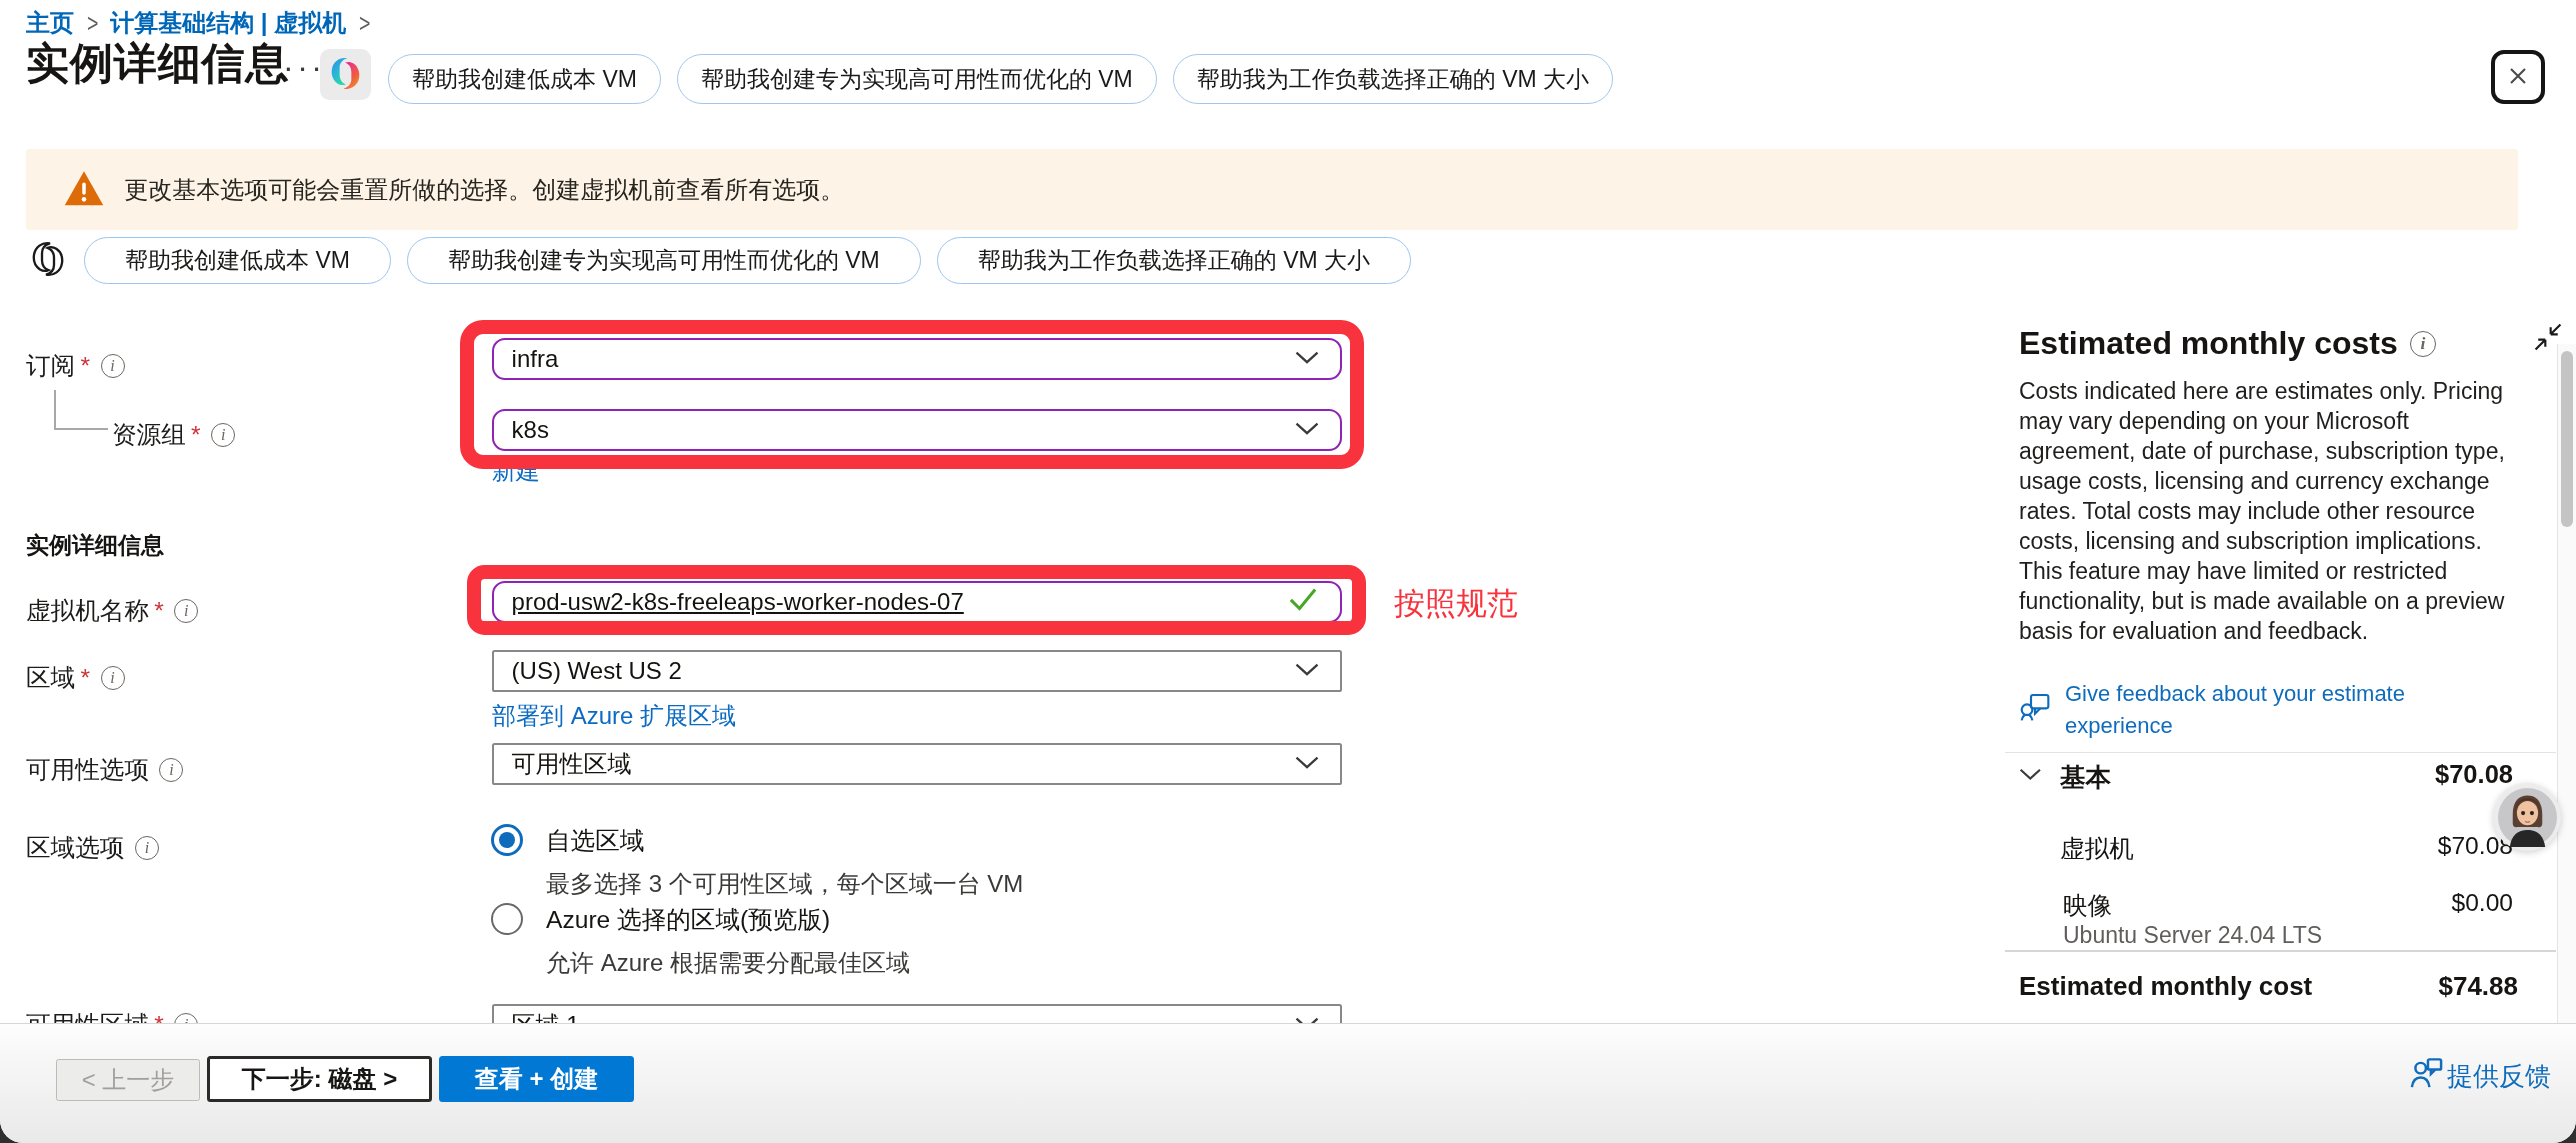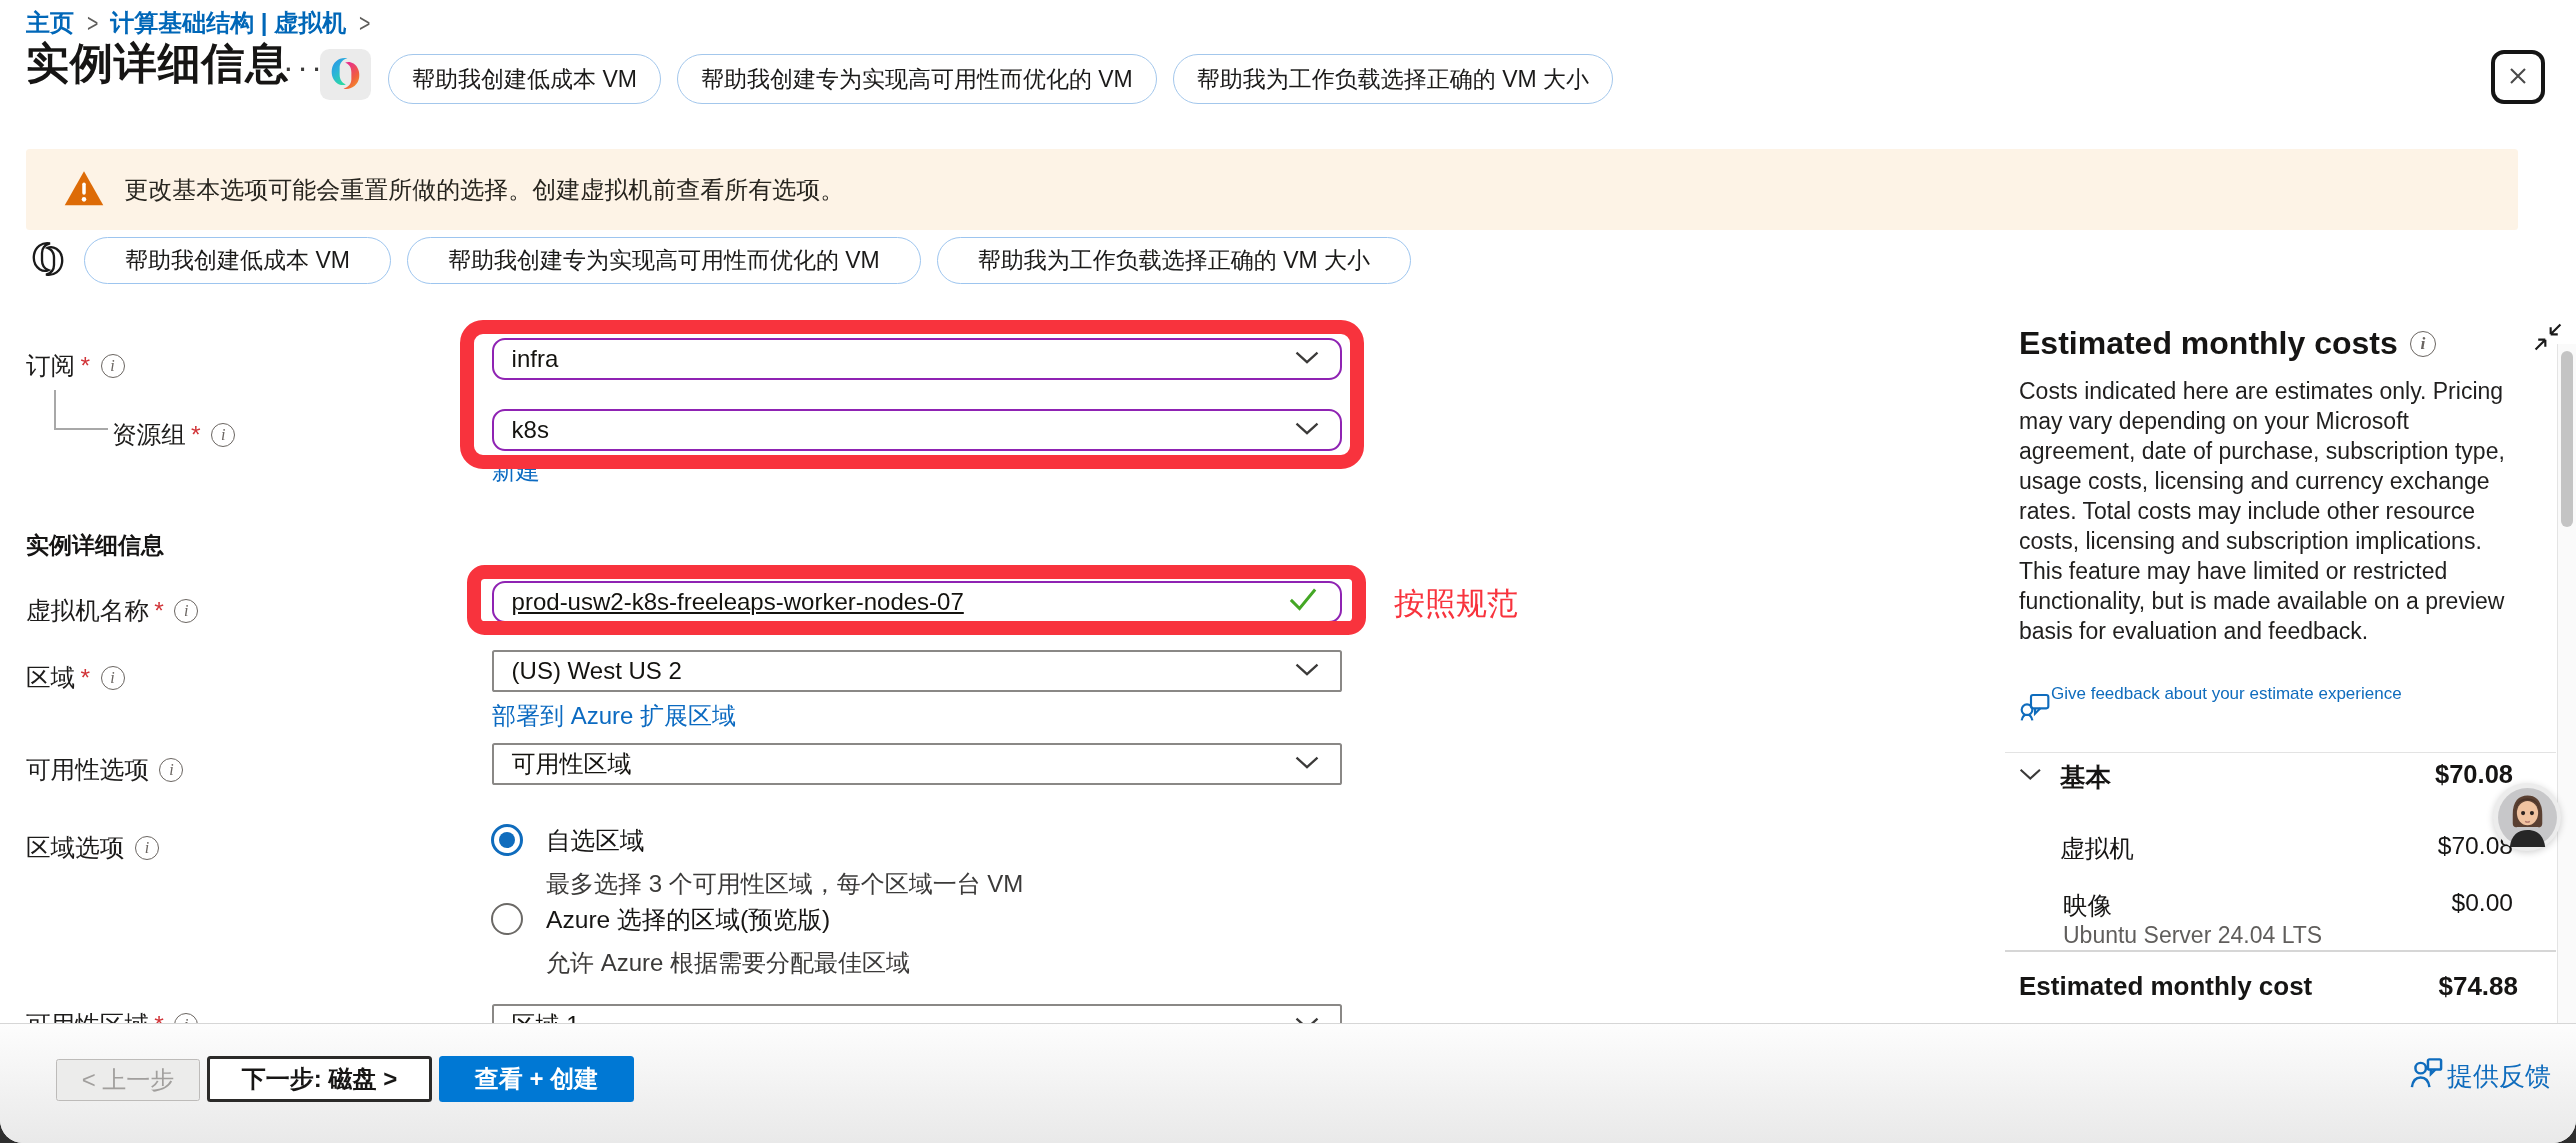--- a/index.html
+++ b/index.html
@@ -49,21 +49,21 @@
   .radio-texts { margin-left:23px; }
   .radio-label { font-size:24.6px; color:#161514; }
   .radio-desc { font-size:24px; color:#3b3a39; margin-top:11.4px; }
 
   
   .cp-title { position:absolute; left:2019px; top:325px; font-size:32px; font-weight:700; color:#161514; display:flex; align-items:center; }
   .cp-title .info-icon { width:26px; height:26px; font-size:17.6px; margin-left:12.3px; }
   .cp-collapse { position:absolute; left:2532px; top:321px; cursor:pointer; }
   .cp-desc { position:absolute; left:2019px; top:376px; width:509px; font-size:23px; line-height:30px; color:#201f1e; }
   .cp-feedback { position:absolute; left:2019px; top:678px; width:496px; display:flex; cursor:pointer; }
-  .cp-feedback .txt { font-size:17px; line-height:32px; color:#0f6cbd; }
+  .cp-feedback .txt { margin-left:14px; font-size:22px; line-height:32px; color:#0f6cbd; }
   .cp-div { position:absolute; left:2005px; width:551px; background:#e3e3e3; height:0.9px; }
   .cp-row-name { position:absolute; font-size:25.5px; color:#161514; }
   .cp-amt { position:absolute; left:2283px; width:230px; text-align:right; font-size:25.5px; color:#161514; }
   .bold { font-weight:700; }
   .cp-sub { position:absolute; left:2063px; top:922px; font-size:23px; color:#605e5c; }
   .panel-sep { position:absolute; left:2557px; top:344px; width:0.9px; height:679px; background:#e4e4e4; }
   .scroll-track { position:absolute; left:2558px; top:344px; width:18.4px; height:679px; background:#fafafa; }
   .scroll-thumb { position:absolute; left:2561px; top:351px; width:12.3px; height:176px; border-radius:6.1px; background:#c4c4c4; cursor:pointer; }
 
   .avatar { position:absolute; left:2493px; top:783px; width:68px; height:68px; border-radius:50%; background:#ececec; box-shadow:0 1.8px 7px rgba(0,0,0,.18); display:flex; align-items:center; justify-content:center; z-index:8; cursor:pointer; }

